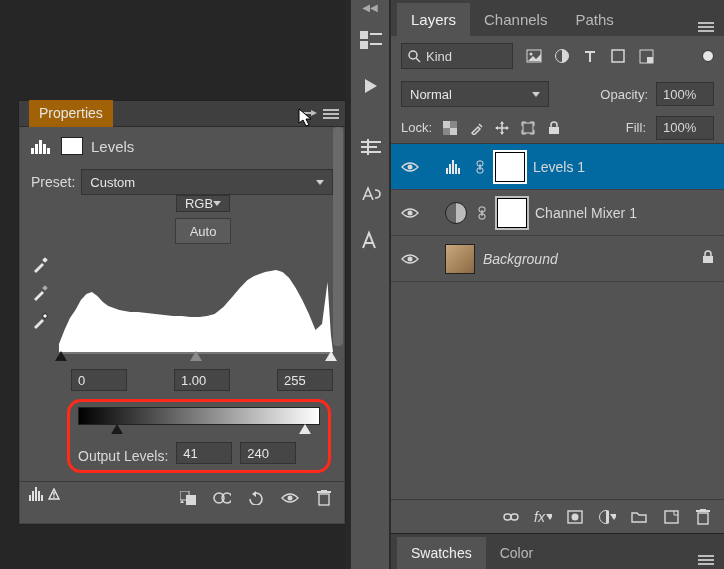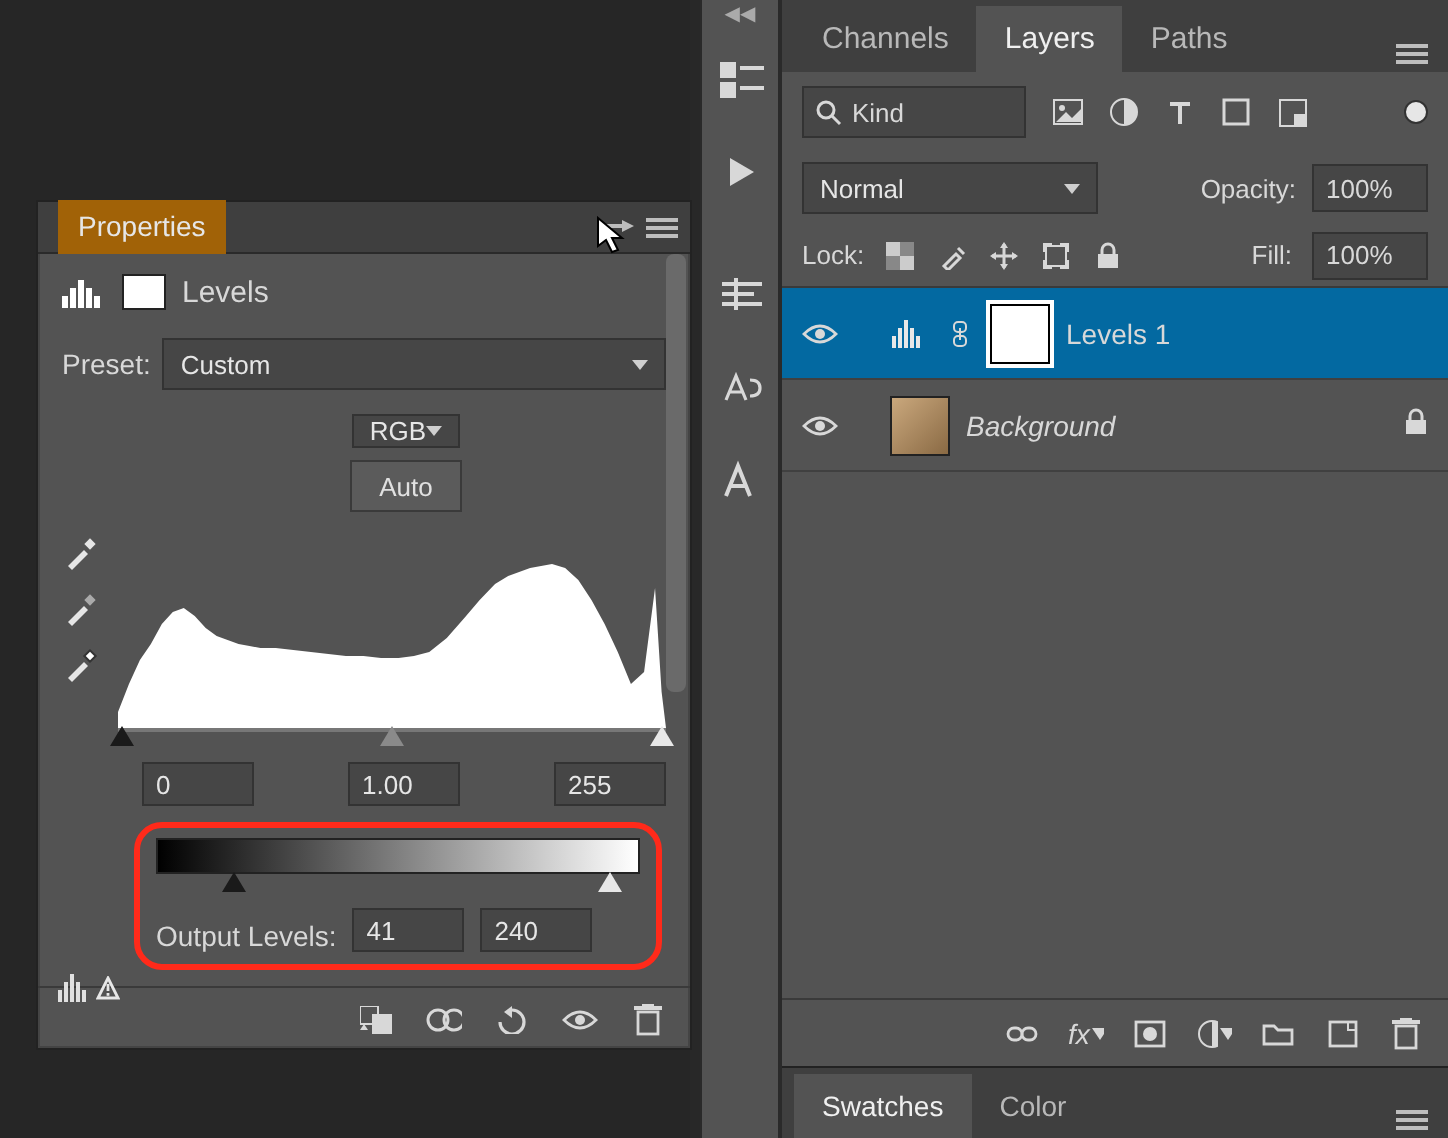--- a/index.html
+++ b/index.html
@@ -32,21 +32,21 @@
   .props-header .tab {
     background: #a16207; padding: 5px 10px 6px; font-size: 14px; color:#e6e6e6;
   }
   .props-header-right { margin-left: auto; display: flex; align-items: center; padding-right: 6px; gap: 6px;}
   .props-header-right svg { display:block; }
   .props-body { padding: 10px 12px 8px; position:relative; }
   .title-row { display: flex; align-items: center; gap: 8px; margin-bottom: 14px; }
   .hist-icon, .mask-icon { width: 22px; height: 18px; display:flex; align-items:center; justify-content:center; }
   .mask-icon { background:#fff; border:1px solid #222;}
   .title-text { font-size: 15px; }
-  .preset-row { display:flex; align-items:center; gap:6px; margin-bottom:12px;}
+  .preset-row { display:flex; align-items:center; gap:6px; }
   .preset-row label { font-size:14px;}
   .dropdown {
     flex:1; height:26px; background:#464646; border:1px solid #333; border-radius:0;
     display:flex; align-items:center; padding:0 8px; color:#e6e6e6; justify-content:space-between;
   }
   .dropdown .chev { width:0;height:0;border-left:4px solid transparent;border-right:4px solid transparent;border-top:5px solid #cfcfcf;}
   .channel-row { display:flex; align-items:center; gap:6px; margin-bottom:8px; padding-left:42px;flex-direction:column;}
   .channel-row .dropdown { flex:1; }
   .auto-btn {
     width:56px; height:26px; background:#5b5b5b; border:1px solid #3a3a3a; color:#e0e0e0;
@@ -382,22 +382,22 @@
     </div>
   <div class="tbtn">
       <svg width="20" height="20">
         <path d="M2 18 L8 3 L14 18 M4 13 L12 13" fill="none" stroke="#d8d8d8" stroke-width="2"></path>
       </svg>
     </div>
 </div>
 
 <div class="right-col">
   <div class="tabs-row">
+    <div class="tab active">Layers</div>
     <div class="tab">Channels</div>
-    <div class="tab active">Layers</div>
     <div class="tab">Paths</div>
     <div class="menu-ico"><svg width="16" height="12">
           <rect y="1" width="16" height="2" fill="#bdbdbd"></rect>
           <rect y="5" width="16" height="2" fill="#bdbdbd"></rect>
           <rect y="9" width="16" height="2" fill="#bdbdbd"></rect>
         </svg></div>
   </div>
 
   <div class="filter-row">
     <div class="kind-dd">
@@ -527,20 +527,39 @@
       <span class="lname">Levels 1</span>
     </div>
     <div class="layer">
       <div class="eye">
           <svg width="18" height="12">
             <path d="M1 6 Q9 -2 17 6 Q9 14 1 6 Z" fill="none" stroke="#d8d8d8" stroke-width="1.4"></path>
             <circle cx="9" cy="6" r="2.5" fill="#d8d8d8"></circle>
           </svg>
         </div>
       <div style="width:10px;"></div>
+      <div class="circle-thumb"></div>
+      <div class="link-ico">
+          <svg width="10" height="14">
+            <rect x="2" y="1" width="6" height="5" rx="2" fill="none" stroke="#d8d8d8"></rect>
+            <rect x="2" y="8" width="6" height="5" rx="2" fill="none" stroke="#d8d8d8"></rect>
+            <line x1="5" y1="4" x2="5" y2="10" stroke="#d8d8d8"></line>
+          </svg>
+        </div>
+      <div class="mask-thumb"></div>
+      <span class="lname">Channel Mixer 1</span>
+    </div>
+    <div class="layer">
+      <div class="eye">
+          <svg width="18" height="12">
+            <path d="M1 6 Q9 -2 17 6 Q9 14 1 6 Z" fill="none" stroke="#d8d8d8" stroke-width="1.4"></path>
+            <circle cx="9" cy="6" r="2.5" fill="#d8d8d8"></circle>
+          </svg>
+        </div>
+      <div style="width:10px;"></div>
       <div class="bg-thumb"></div>
       <span class="lname italic">Background</span>
       <div class="lock-small"><svg width="12" height="14">
             <rect x="1" y="6" width="10" height="7" fill="#d8d8d8"></rect>
             <path d="M3 6 L3 4 A3 3 0 0 1 9 4 L9 6" fill="none" stroke="#d8d8d8" stroke-width="1.5"></path>
           </svg></div>
     </div>
   </div>
 
   <div class="layers-footer">

